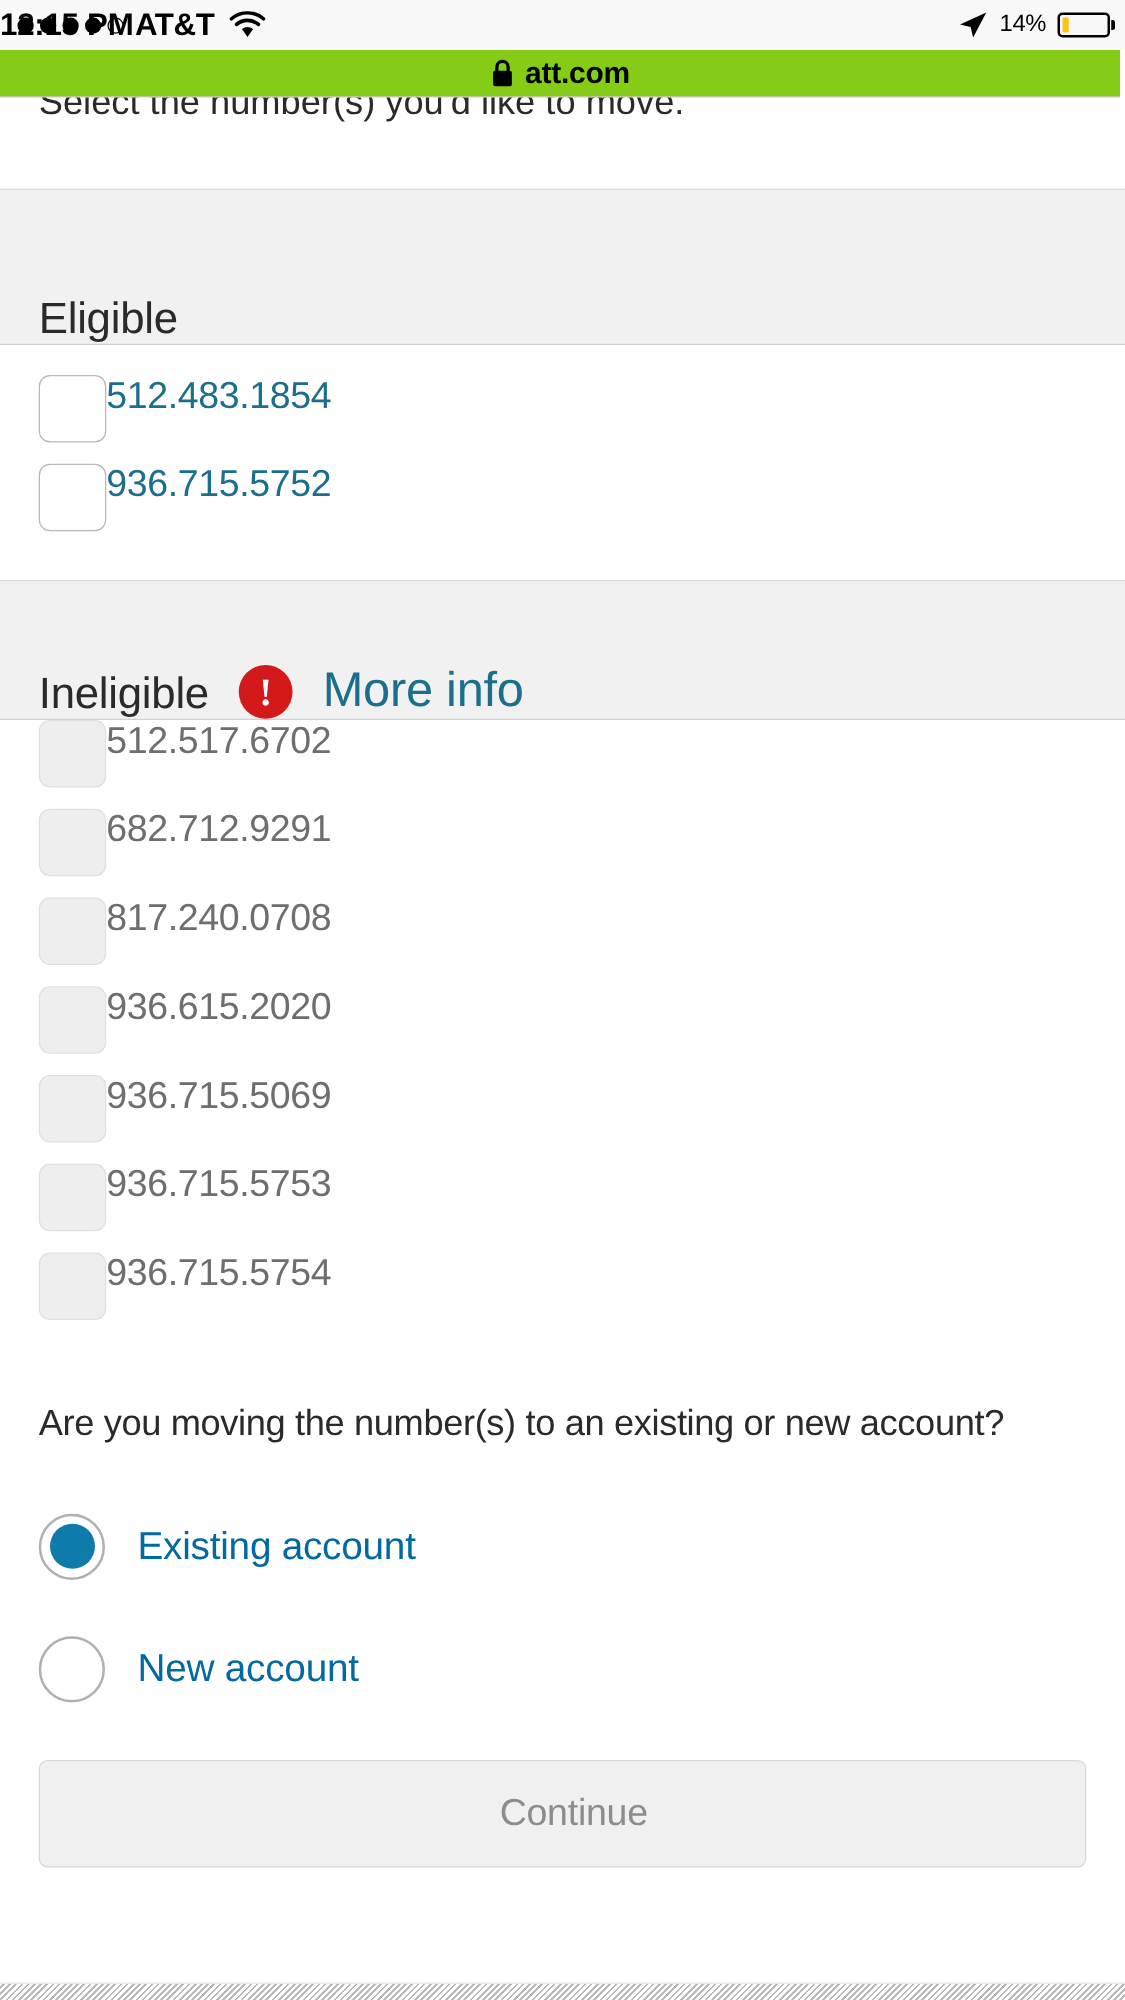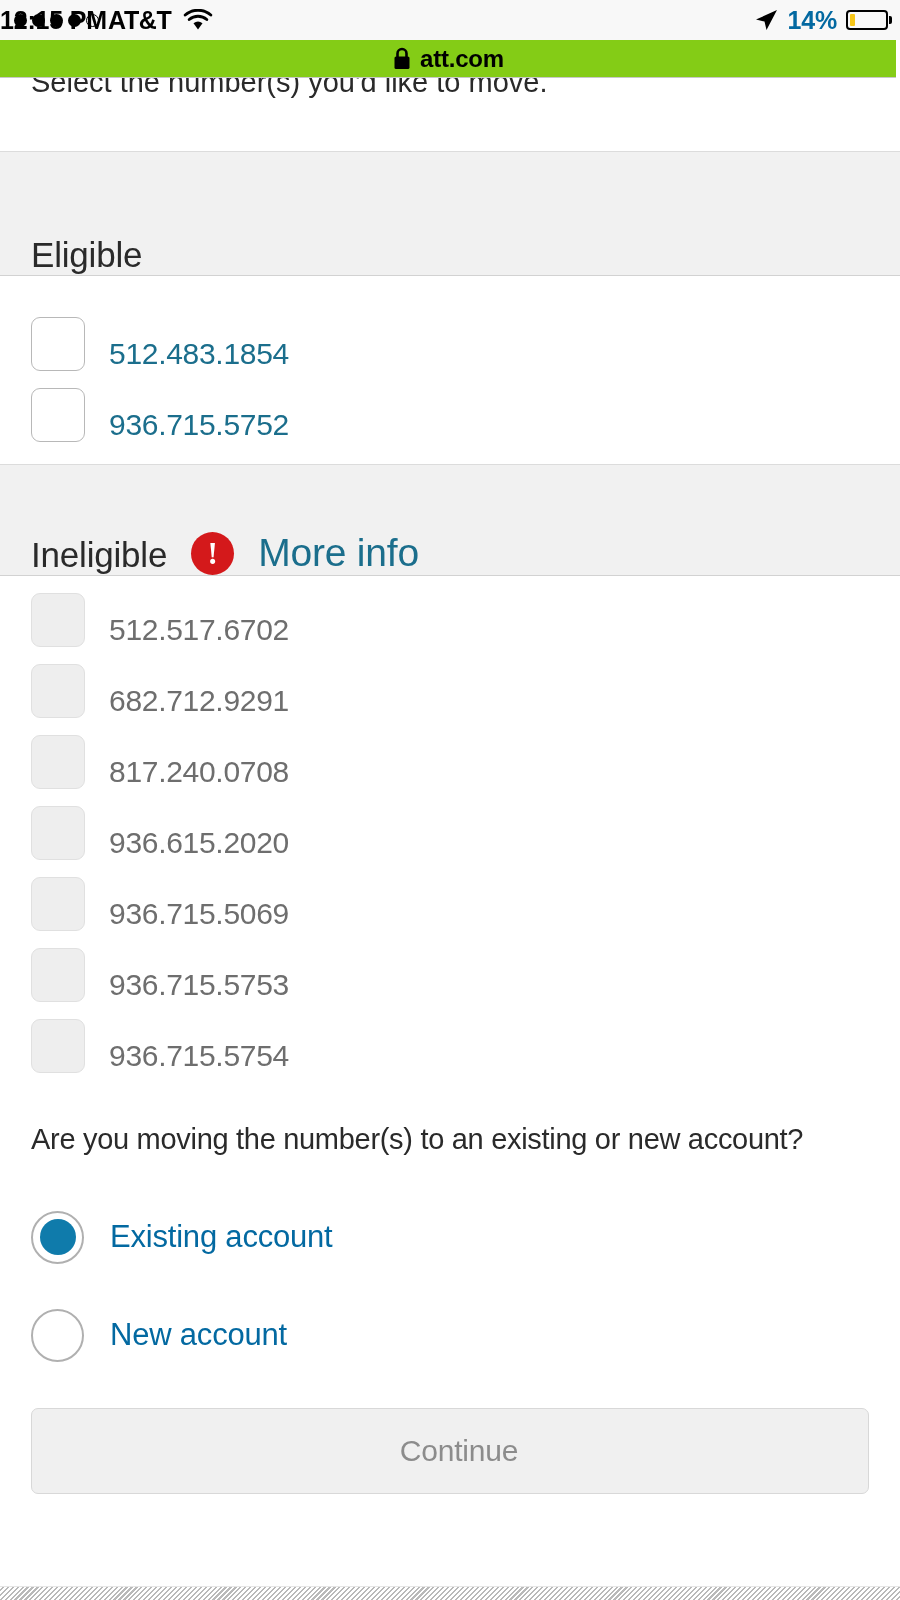--- a/index.html
+++ b/index.html
@@ -57,23 +57,23 @@
 
   .status-right {
     position: absolute;
     right: 12px;
     display: flex;
     align-items: center;
     gap: 9px;
   }
   .location-icon { display: block; }
   .battery-pct {
-    font-size: 25px;
-    font-weight: bold;
-    color: #0369a1;
+    font-size: 19px;
+    font-weight: normal;
+    color: #000000;
     letter-spacing: -0.2px;
   }
   .battery {
     position: relative;
     width: 42px; height: 20px;
     border: 2px solid #000;
     border-radius: 4px;
     padding: 2px;
   }
   .battery::after {
@@ -174,22 +174,21 @@
     letter-spacing: -0.2px;
   }
 
   
   .num-list { padding: 0; }
   .num-list.eligible-list { padding-top: 24px; padding-bottom: 22px; }
   .num-list.ineligible-list { padding-bottom: 10px; }
 
   .num-row {
     display: flex;
-    align-items: flex-end;
-    gap: 24px;
+    align-items: flex-start;
     padding-left: 31px;
     height: 71px;
   }
 
   .cbox {
     width: 54px; height: 54px;
     border: 1.5px solid #b8b8b8;
     border-radius: 9px;
     background: #ffffff;
     flex: none;

